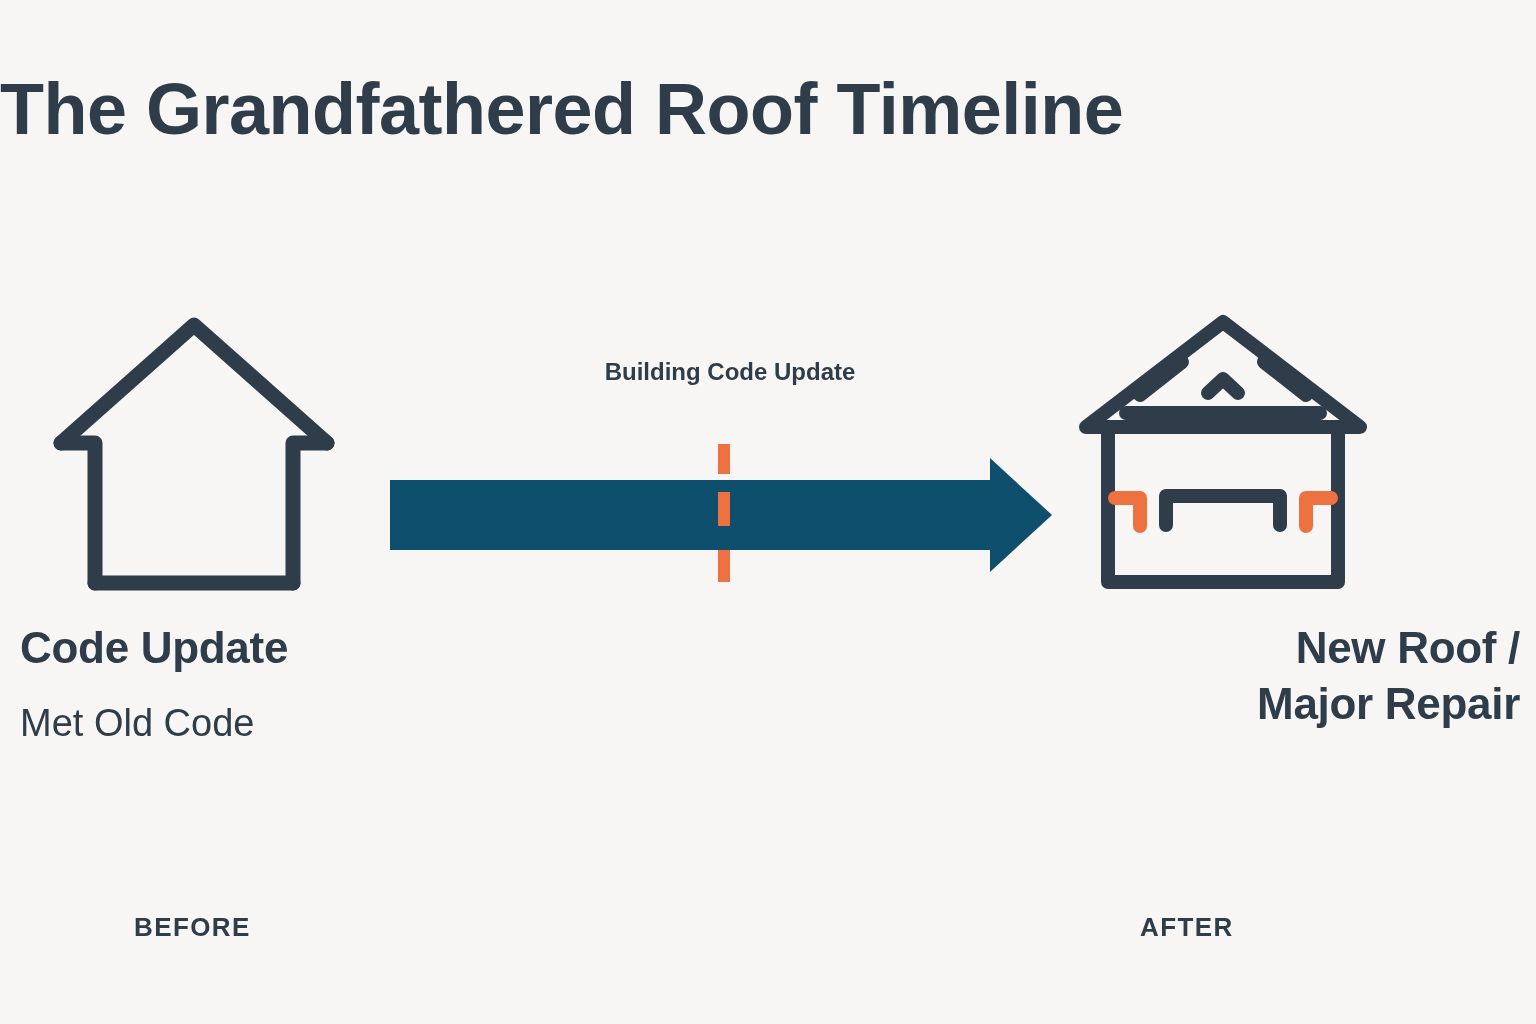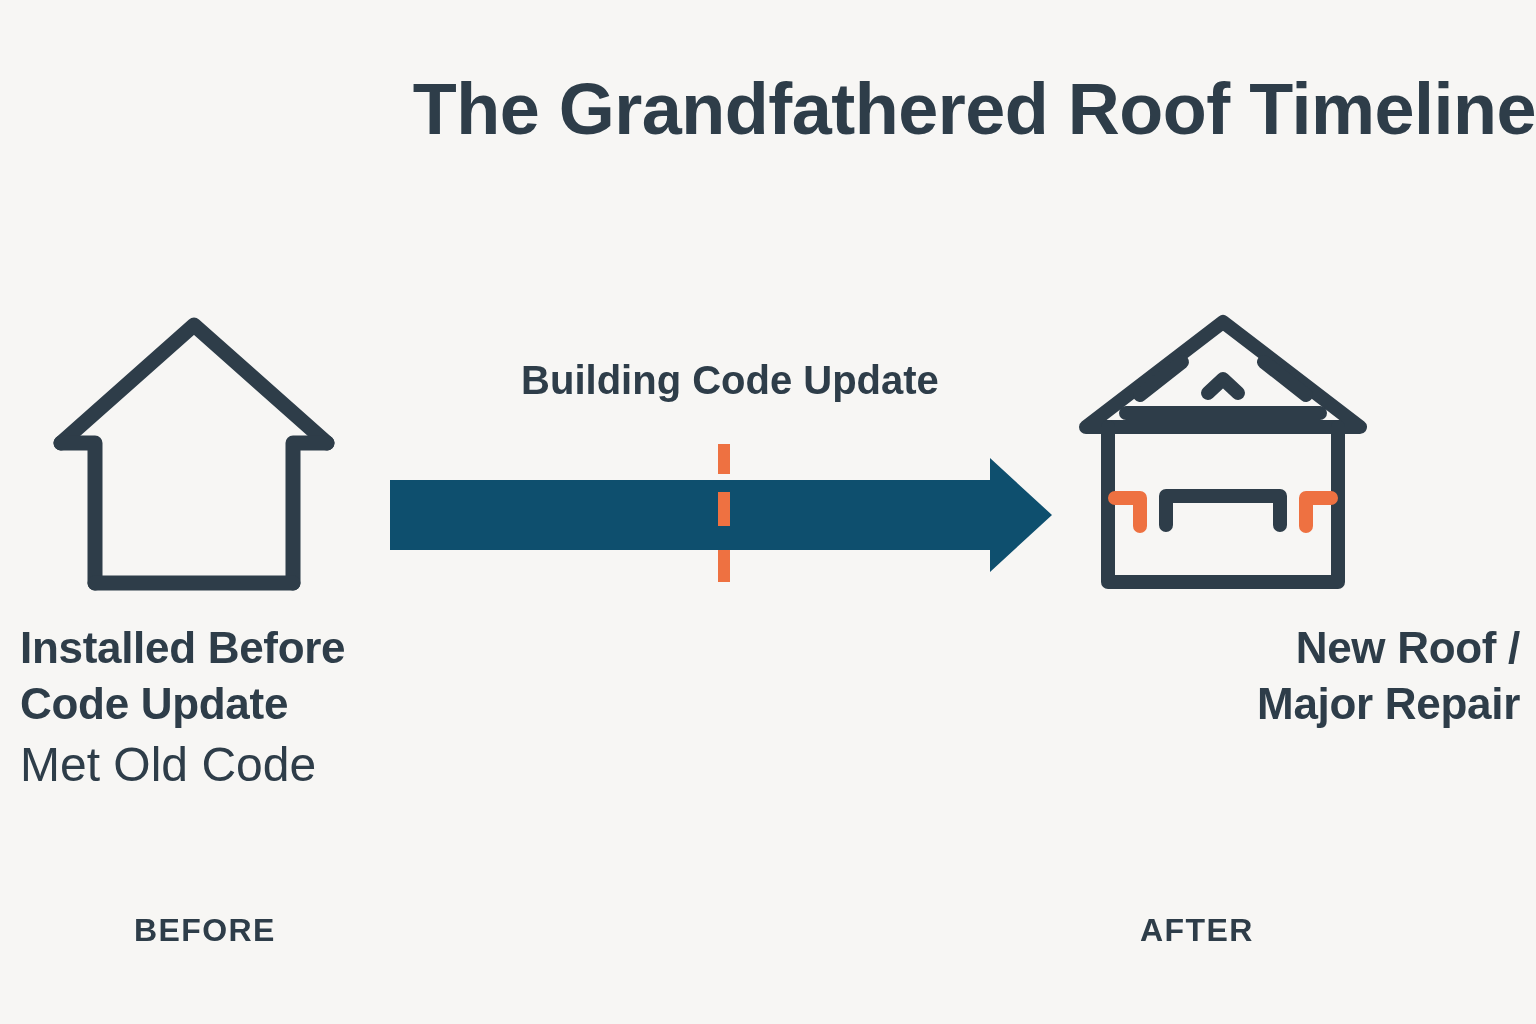--- a/index.html
+++ b/index.html
@@ -21,21 +21,21 @@
     height: 1024px;
     background: #f7f6f4;
   }
 
   
   .title {
     position: absolute;
     left: 0;
     top: 72px;
     width: 1536px;
-    text-align: right;
+    text-align: left;
     font-size: 72px;
     font-weight: bold;
     letter-spacing: -0.5px;
     color: #2e3d49;
     line-height: 1.05;
     white-space: nowrap;
   }
 
   
   .icon-left {
@@ -90,50 +90,51 @@
   .divider i.d1 { top: 0px;  height: 30px; }
   .divider i.d2 { top: 48px; height: 34px; }
   .divider i.d3 { top: 106px; height: 32px; }
 
   .divider-label {
     position: absolute;
     left: 400px;
     top: 358px;
     width: 660px;
     text-align: center;
-    font-size: 40px;
+    font-size: 24px;
     font-weight: bold;
     color: #2e3d49;
     white-space: nowrap;
   }
 
   
   .caption {
     position: absolute;
     color: #2e3d49;
   }
   .caption.left  { left: 20px;  top: 620px; width: 430px; text-align: left; }
   .caption.right { left: 1020px; top: 620px; width: 500px; text-align: right; }
 
   .caption .headline {
     font-size: 44px;
     font-weight: bold;
     line-height: 1.28;
     letter-spacing: -0.3px;
   }
   .caption .sub {
-    font-size: 48px;
+    margin-top: 22px;
+    font-size: 38px;
     font-weight: normal;
     line-height: 1.32;
   }
 
   .stage-tag {
     position: absolute;
     top: 912px;
-    font-size: 32px;
+    font-size: 26px;
     font-weight: bold;
     letter-spacing: 1.4px;
     color: #2e3d49;
   }
   .stage-tag.before { left: 134px; }
   .stage-tag.after  { left: 1132px; margin-left: 8px; }
 </style>
 </head>
 <body>
 
@@ -181,21 +182,20 @@
   <div class="divider">
     <i class="d1"></i>
     <i class="d2"></i>
     <i class="d3"></i>
   </div>
 
   <div class="divider-label">Building Code Update</div>
 
   <div class="caption left">
     <div class="headline">
-      <div>Installed Before</div>
       <div>Code Update</div>
     </div>
     <div class="sub">
       <div>Met Old Code</div>
     </div>
   </div>
 
   <div class="caption right">
     <div class="headline">
       <div>New Roof /</div>

